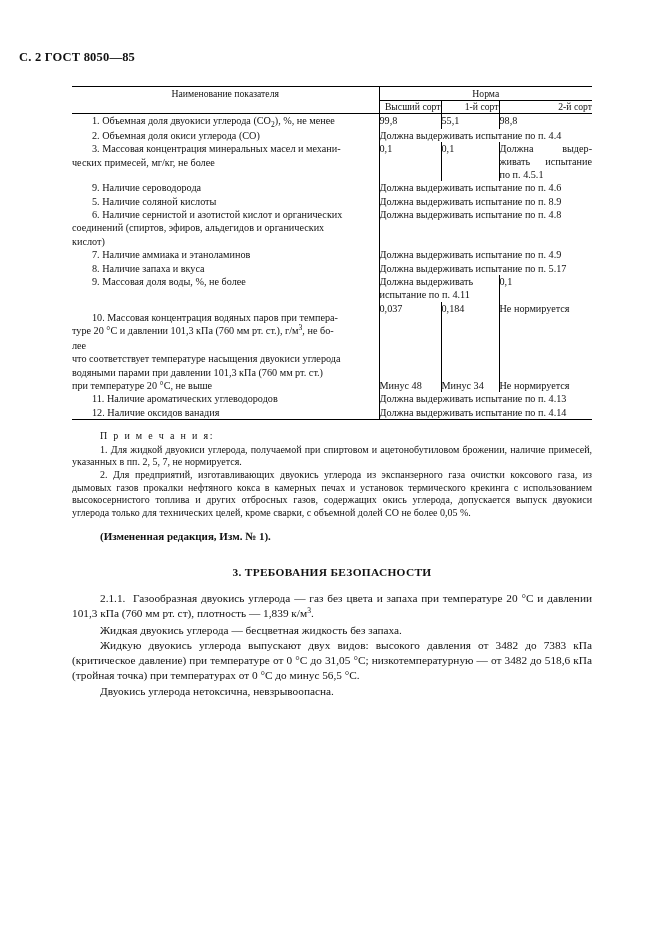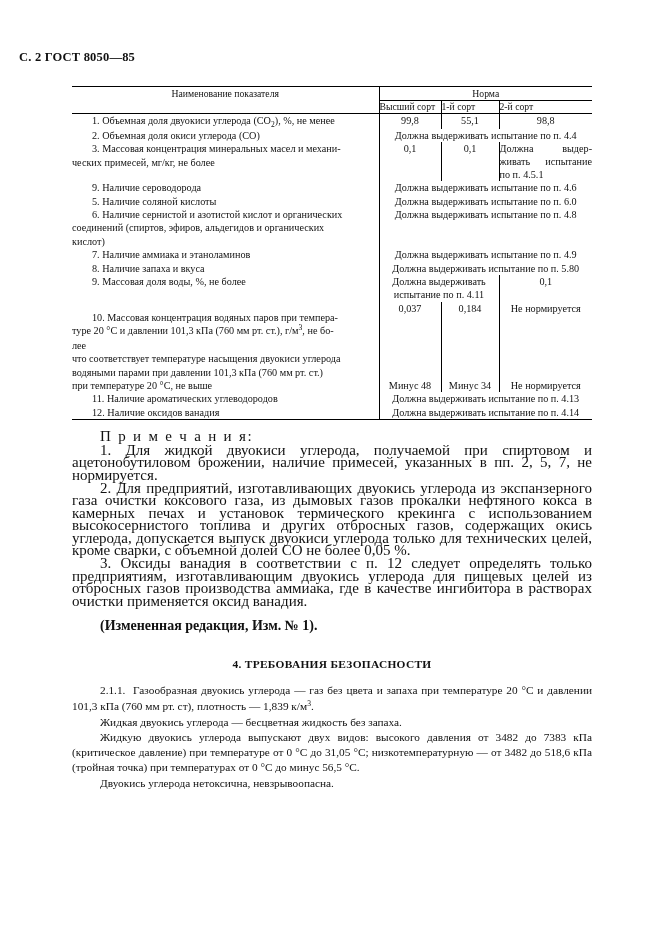--- a/index.html
+++ b/index.html
@@ -89,79 +89,78 @@
     font-size: 9.7px;
     padding: 6px 6px;
   }
   .hdr-norma {
     text-align: center;
     vertical-align: middle;
     font-size: 9.7px;
     padding: 6px 0 5px 0;
   }
   .hdr-sub {
-    text-align: left;
+    text-align: right;
     vertical-align: middle;
     font-size: 9.7px;
     line-height: 12px;
     padding: 5px 2px 6px 2px;
   }
 
   td.name-cell {
     padding: 5px 6px 4px 0;
     text-align: justify;
   }
   td.name-cell .li {
     display: block;
     text-indent: 20px;
   }
   td.name-cell .plain { display: block; text-indent: 0; }
   td.name-cell .gap { display: block; height: 9px; }
 
   td.val {
-    text-align: center;
     vertical-align: middle;
     padding: 5px 3px 4px 3px;
   }
   td.val.top { vertical-align: top; }
   td.span-all {
-    text-align: center;
+    text-align: left;
     vertical-align: middle;
     padding: 5px 3px 4px 3px;
   }
   td.note-cell {
     text-align: justify;
     padding: 5px 6px 4px 6px;
     line-height: 13px;
   }
   td.note-cell .tj { text-align: justify; text-align-last: justify; }
 
   sub { font-size: 7.6px; vertical-align: baseline; position: relative; top: 2.5px; }
   sup { font-size: 7.6px; vertical-align: baseline; position: relative; top: -4px; }
 
   
   .notes {
     margin-top: 10px;
-    font-size: 15px;
+    font-size: 10px;
     line-height: 12.6px;
   }
   .notes .notes-title {
     text-indent: 28px;
     letter-spacing: 1.8px;
     margin: 0 0 1px 0;
   }
   .notes p {
     margin: 0;
     text-indent: 28px;
     text-align: justify;
   }
 
   .revision {
     margin: 11px 0 0 0;
-    font-size: 14px;
+    font-size: 11px;
     font-weight: bold;
     text-indent: 28px;
   }
 
   .section-title {
     margin: 24px 0 13px 0;
     text-align: center;
     font-size: 11.4px;
     font-weight: bold;
     letter-spacing: 0.3px;
@@ -237,21 +236,21 @@
           <td class="name-cell">
             <span class="li">9.  Наличие сероводорода</span>
           </td>
           <td class="span-all vl" colspan="3">Должна выдерживать испытание по п. 4.6</td>
         </tr>
 
         <tr>
           <td class="name-cell">
             <span class="li">5.  Наличие соляной кислоты</span>
           </td>
-          <td class="span-all vl" colspan="3">Должна выдерживать испытание по п. 6.0</td>
+          <td class="span-all vl" colspan="3">Должна выдерживать испытание по п. 8.9</td>
         </tr>
 
         <tr>
           <td class="name-cell">
             <span class="li">6.  Наличие сернистой и азотистой кислот и органических</span>
             <span class="plain">соединений (спиртов, эфиров, альдегидов и органических</span>
             <span class="plain">кислот)</span>
           </td>
           <td class="span-all vl" colspan="3" style="vertical-align:top;">Должна выдерживать испытание по п. 4.8</td>
         </tr>
@@ -260,21 +259,21 @@
           <td class="name-cell">
             <span class="li">7.  Наличие аммиака и этаноламинов</span>
           </td>
           <td class="span-all vl" colspan="3">Должна выдерживать испытание по п. 4.9</td>
         </tr>
 
         <tr>
           <td class="name-cell">
             <span class="li">8.  Наличие запаха и вкуса</span>
           </td>
-          <td class="span-all vl" colspan="3">Должна выдерживать испытание по п. 5.80</td>
+          <td class="span-all vl" colspan="3">Должна выдерживать испытание по п. 5.17</td>
         </tr>
 
         <tr>
           <td class="name-cell">
             <span class="li">9.  Массовая доля воды, %, не более</span>
           </td>
           <td class="span-all vl" colspan="2" style="vertical-align:top;">Должна выдерживать испытание по п. 4.11</td>
           <td class="val vl top">0,1</td>
         </tr>
 
@@ -315,26 +314,25 @@
           <td class="span-all vl rule-bottom" colspan="3">Должна выдерживать испытание по п. 4.14</td>
         </tr>
 
       </tbody>
     </table>
 
     <div class="notes">
       <p class="notes-title">П р и м е ч а н и я:</p>
       <p>1.  Для жидкой двуокиси углерода, получаемой при спиртовом и ацетонобутиловом брожении, наличие примесей, указанных в пп. 2, 5, 7, не нормируется.</p>
       <p>2.  Для предприятий, изготавливающих двуокись углерода из экспанзерного газа очистки коксового газа, из дымовых газов прокалки нефтяного кокса в камерных печах и установок термического крекинга с использованием высокосернистого топлива и других отбросных газов, содержащих окись углерода, допускается выпуск двуокиси углерода только для технических целей, кроме сварки, с объемной долей СО не более 0,05 %.</p>
-      <p>3.  Оксиды ванадия в соответствии с п. 12 следует определять только предприятиям, изготавливающим двуокись углерода для пищевых целей из отбросных газов производства аммиака, где в качестве ингибитора в растворах очистки применяется оксид ванадия.</p>
     </div>
 
     <p class="revision">(Измененная редакция, Изм. № 1).</p>
 
-    <h2 class="section-title">4.  ТРЕБОВАНИЯ БЕЗОПАСНОСТИ</h2>
+    <h2 class="section-title">3.  ТРЕБОВАНИЯ БЕЗОПАСНОСТИ</h2>
 
 
     <p class="body-text">2.1.1.&nbsp;&nbsp;Газообразная двуокись углерода — газ без цвета и запаха при температуре 20&nbsp;°С и давлении 101,3 кПа (760 мм рт. ст), плотность — 1,839 к/м<sup>3</sup>.</p>
 
     <p class="body-text">Жидкая двуокись углерода — бесцветная жидкость без запаха.</p>
 
     <p class="body-text">Жидкую двуокись углерода выпускают двух видов: высокого давления от 3482 до 7383 кПа (критическое давление) при температуре от 0 °С до 31,05 °С; низкотемпературную — от 3482 до 518,6 кПа (тройная точка) при температурах от 0 °С до минус 56,5 °С.</p>
 
     <p class="body-text">Двуокись углерода нетоксична, невзрывоопасна.</p>
 

